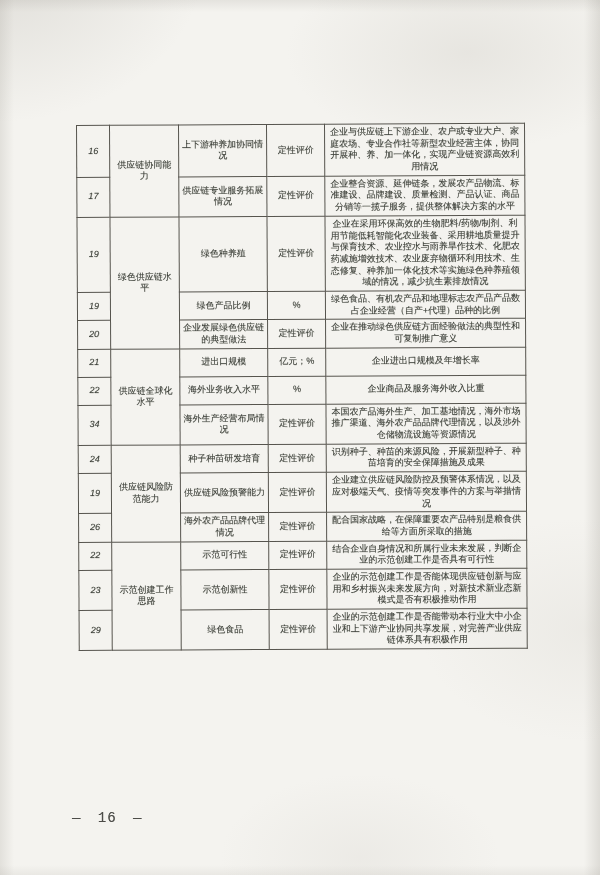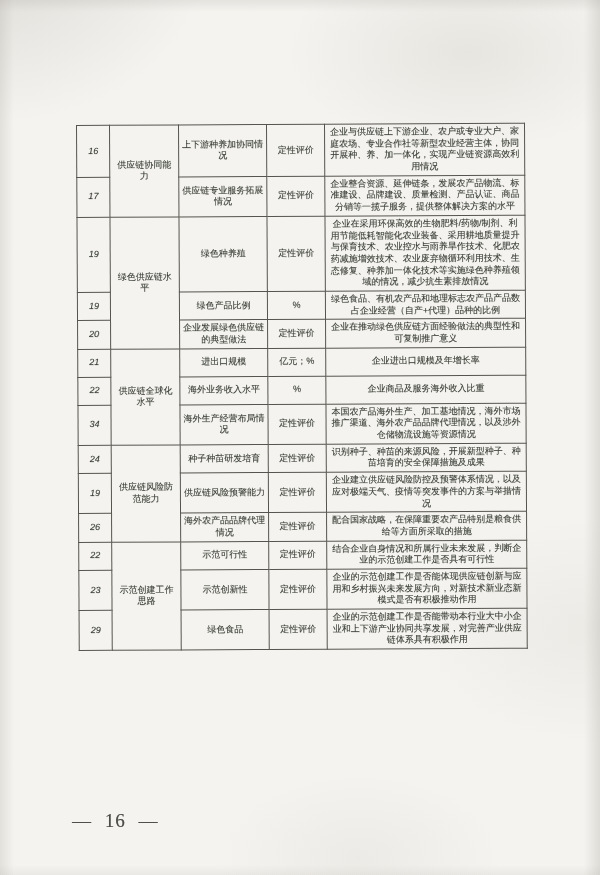--- a/index.html
+++ b/index.html
@@ -53,23 +53,23 @@
   td.c-unit { color: #43463f; }
   td.c-desc {
     text-align: left;
     font-size: 8.8px;
     padding: 3px 4px;
     color: #3b403a;
   }
   .footer {
     position: absolute;
     left: 72px; top: 810px;
-    font-size: 19px;
+    font-size: 14px;
     color: #4c4c48;
-    font-family: Liberation Serif, serif;
+    font-family: Liberation Mono, monospace;
     word-spacing: 7px;
     letter-spacing: 1px;
     text-shadow: 0.2px 0.2px 0.3px rgba(70,70,65,0.5);
   }
 </style>
 </head>
 <body>
 
 <div class="page">
   <div class="table-wrap">

